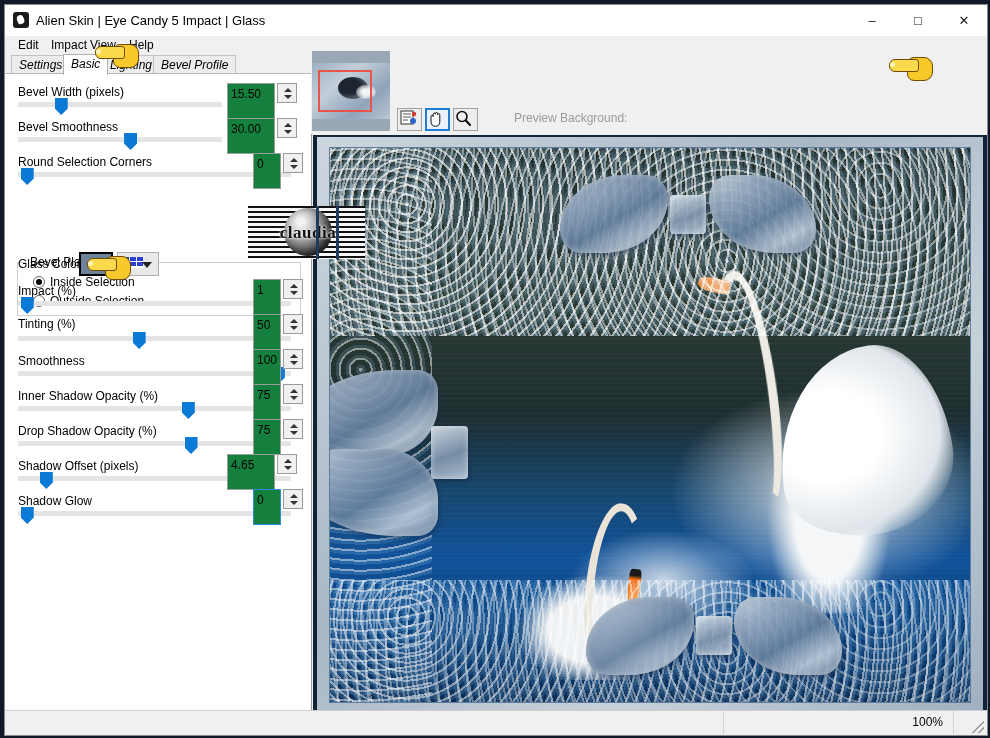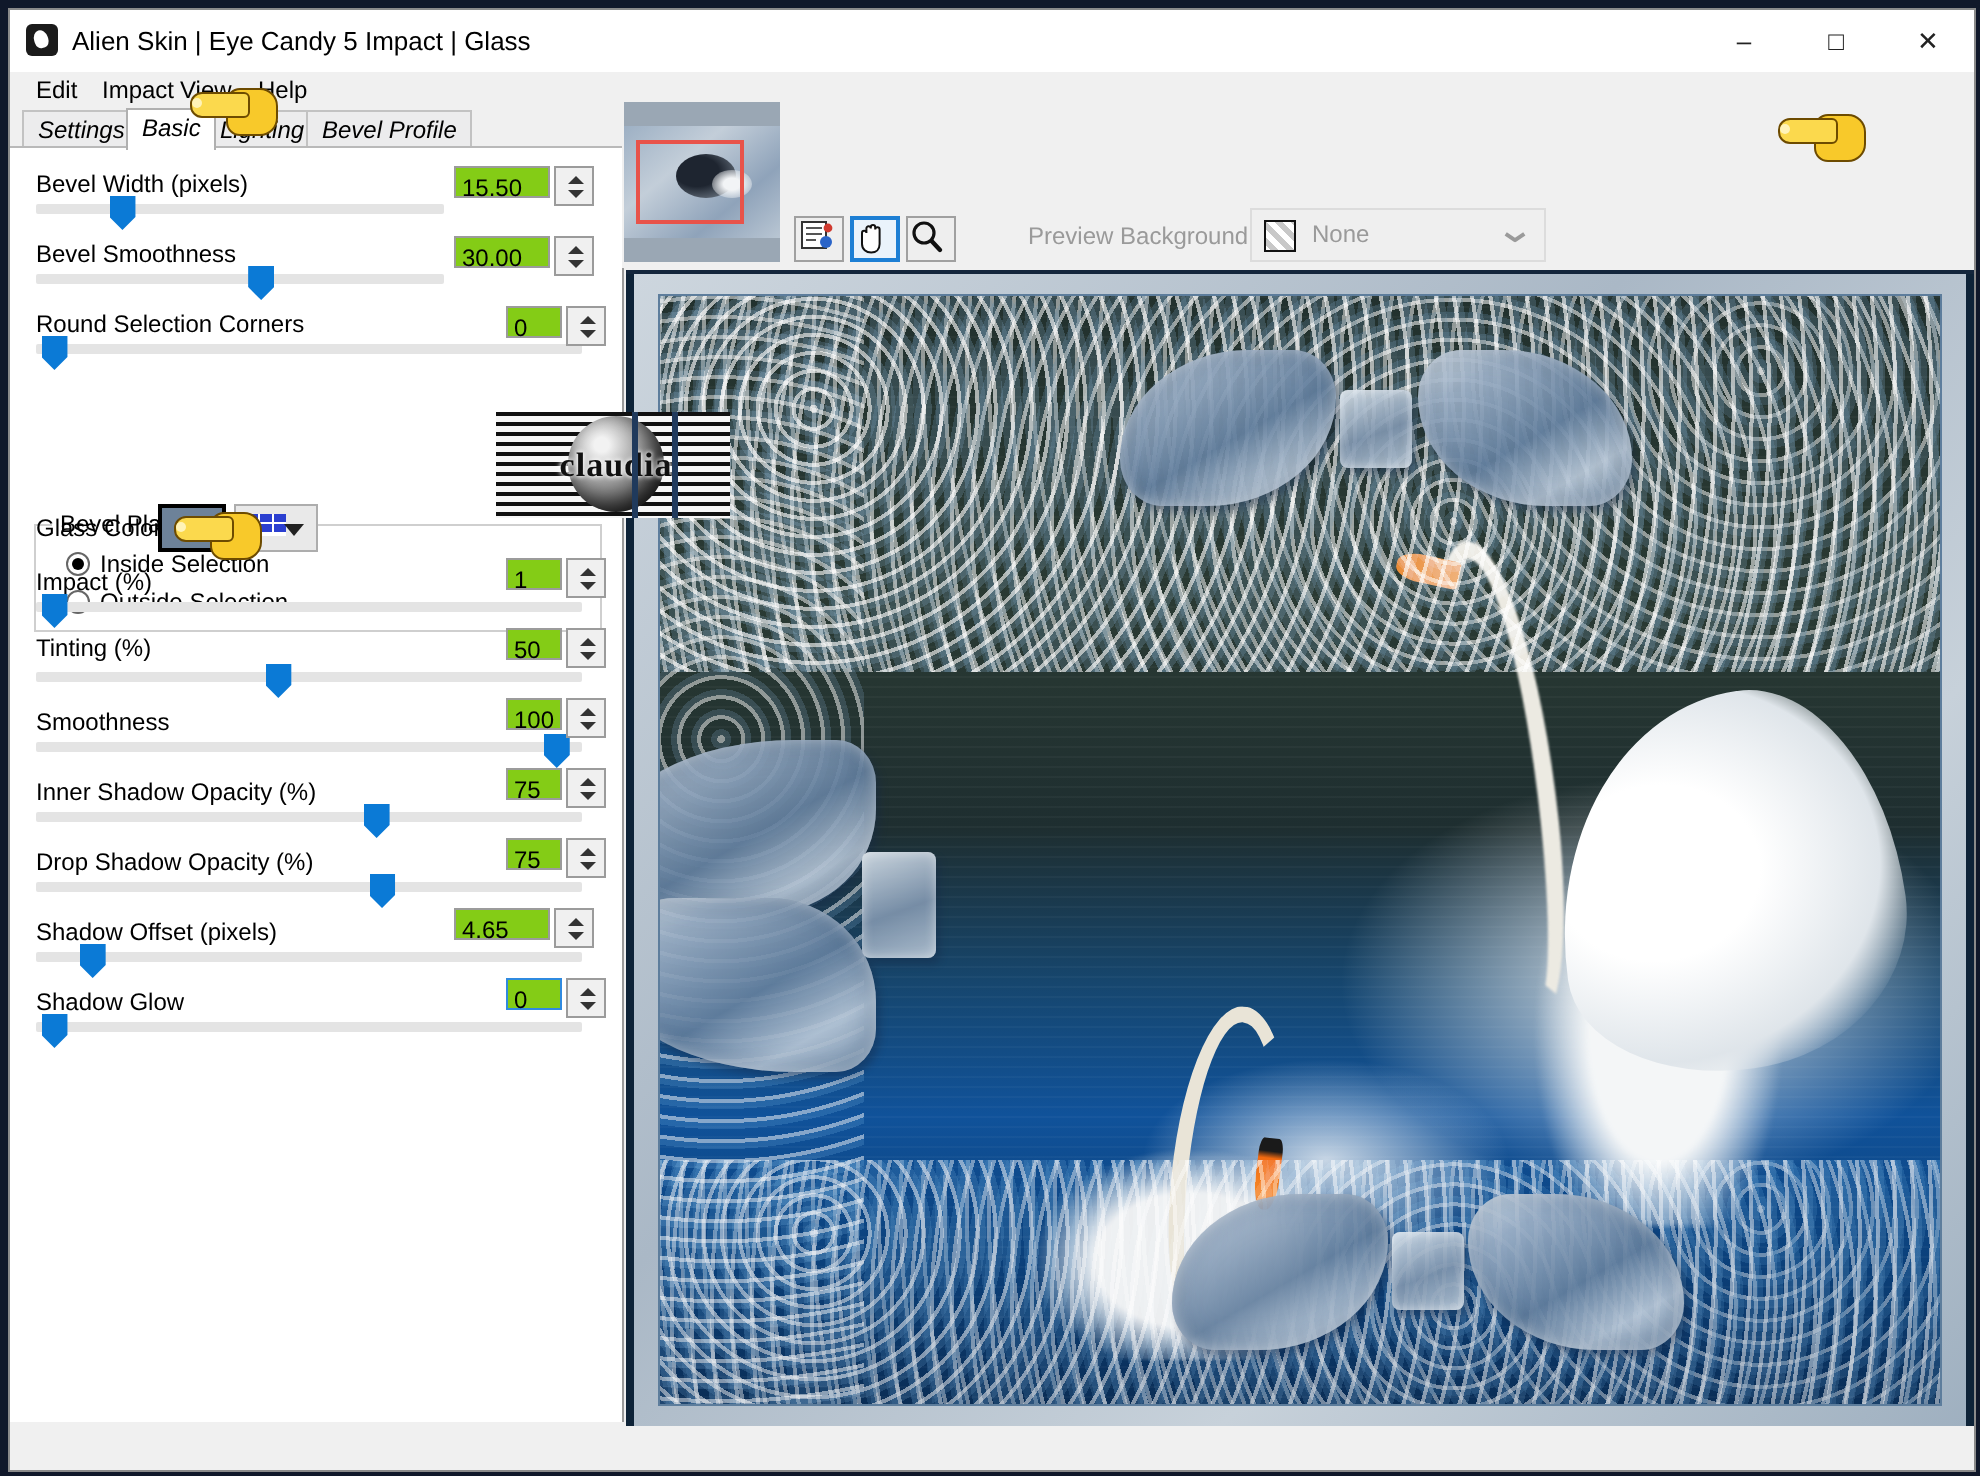--- a/index.html
+++ b/index.html
@@ -36,21 +36,21 @@
 
   
   .leftpanel{position:absolute;left:0;top:69px;width:306px;height:637px;
              background:#fff;border-right:1px solid #9a9a9a;overflow:hidden;}
   .lbl{position:absolute;left:13px;font-size:12px;color:#000;white-space:nowrap;}
   .slider{position:absolute;left:13px;height:5px;width:204px;background:#e4e4e4;
           border-radius:1px;}
   .thumb{position:absolute;width:13px;height:17px;background:#0b7ad6;top:-4px;
          clip-path:polygon(0 0,100% 0,100% 62%,50% 100%,0 62%);}
   .spin{position:absolute;width:72px;height:22px;}
-  .spin .fld{position:absolute;left:0;top:0;width:48px;height:16px;background:#84cc16;
+  .spin .fld{position:absolute;left:0;top:0;width:48px;height:36px;background:#15803d;
              border:1px solid #9b9b9b;font-size:12px;line-height:20px;padding-left:3px;
              box-sizing:border-box;color:#000;}
   .spin.focus .fld{border:1px solid #2f8ae0;}
   .spin .btns{position:absolute;left:50px;top:0;width:20px;height:20px;
               border:1px solid #9b9b9b;background:#f0f0f0;box-sizing:border-box;}
   .spin .btns i{position:absolute;left:6px;width:0;height:0;
                 border-left:4px solid transparent;border-right:4px solid transparent;}
   .spin .btns i.up{top:4px;border-bottom:4px solid #333;}
   .spin .btns i.dn{top:11px;border-top:4px solid #333;}
 
@@ -407,25 +407,20 @@
       </svg>
     </div>
     <div class="tbtn" style="left:142px">
       <svg width="19" height="18" viewBox="0 0 19 18">
         <circle cx="8" cy="7.5" r="5" fill="none" stroke="#111" stroke-width="1.6"></circle>
         <path d="M11.8 11.5 L16 16" stroke="#111" stroke-width="2.2" stroke-linecap="round"></path>
       </svg>
     </div>
 
     <div class="pbg-label">Preview Background:</div>
-    <div class="pbg">
-      <div class="chk"></div>
-      <div class="txt">None</div>
-      <div class="car"></div>
-    </div>
 
   </div>
 
   <div class="canvaswrap">
     <div class="art">
       <div class="frame">
         <div class="frame-in">
           <div class="photo"></div>
           <div class="wave"></div>
 
@@ -481,14 +476,20 @@
     <div class="palm"></div>
       <div class="fin"></div>
       <div class="nail"></div>
   </div>
   <div class="hand" style="left:884px;top:47px">
     <div class="palm"></div>
       <div class="fin"></div>
       <div class="nail"></div>
   </div>
 
+  <div class="statusbar">
+    <div class="sb-seg" style="left:0;width:718px"></div>
+    <div class="sb-seg" style="left:718px;width:230px"></div>
+    <div class="sb-zoom">100%</div>
+    <div class="sb-grip"></div>
+  </div>
 
 </div>
 
 </body></html>

